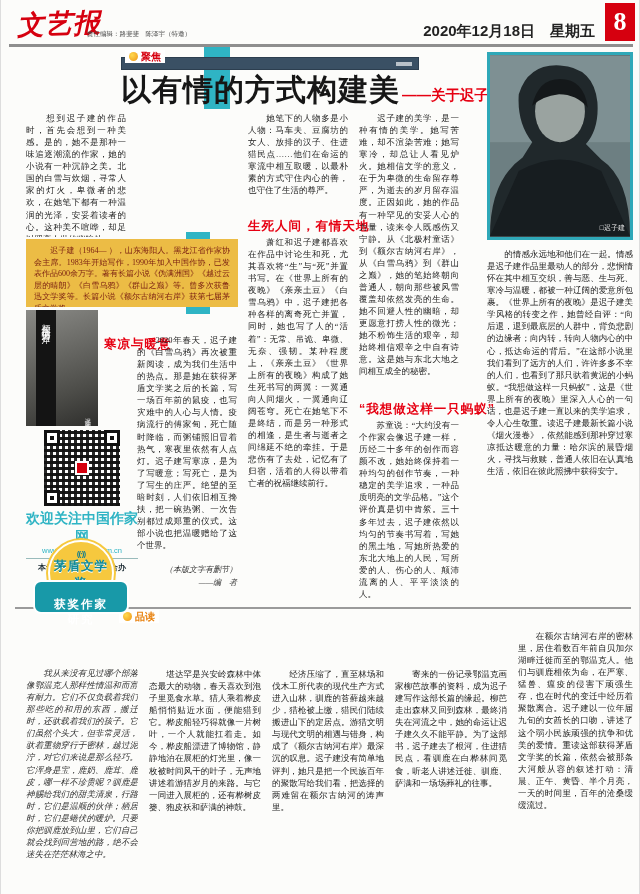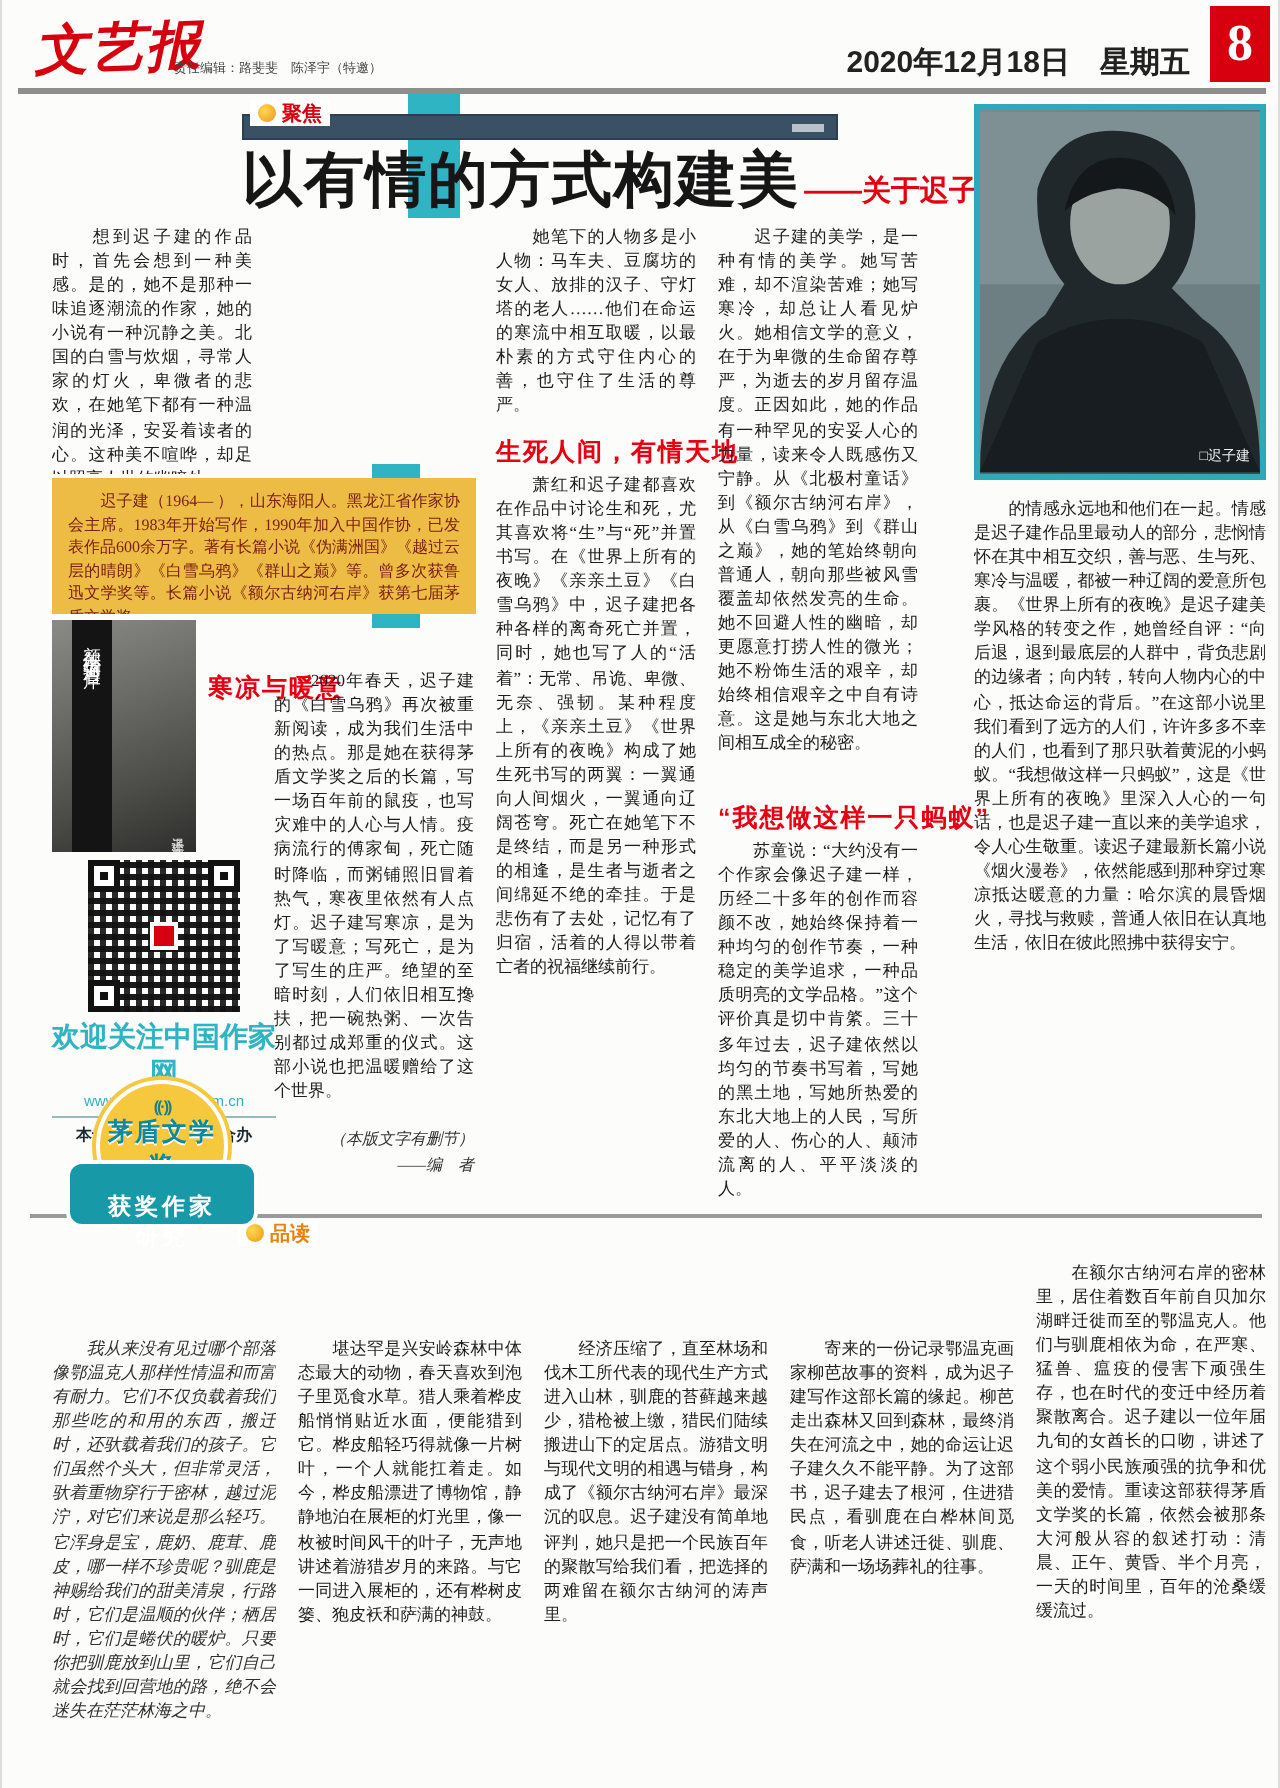--- a/index.html
+++ b/index.html
@@ -98,21 +98,21 @@
   .attribution { position:absolute; left:136px; top:564px; width:100px; text-align:right;
       font-size:8px; font-style:italic; color:#333; line-height:1.6; white-space:pre-line; }
 
   .divider { position:absolute; left:14px; right:8px; top:607px; height:2px; background:#9a9a9a; }
 
   
   .a2-headline { position:absolute; left:130px; top:624px; width:400px; text-align:center;
       font-family:"Liberation Sans", sans-serif; white-space:nowrap; }
   .a2-headline .main { font-size:27px; font-weight:500; color:#222; letter-spacing:2px; }
   .a2-headline .sub { font-size:14px; font-weight:bold; color:#e60012; }
-  .quote-col { font-style:italic; color:#303030; }
+  .quote-col { font-style:italic; color:#303030;font-family:Liberation Mono, monospace; }
 </style>
 </head>
 <body>
 
 <div class="page">
 
   <div class="masthead-logo">文艺报</div>
   <div class="editors">责任编辑：路斐斐　陈泽宇（特邀）</div>
   <div class="date-line">2020年12月18日　星期五</div>
   <div class="page-num">8</div>
@@ -138,21 +138,21 @@
       <rect x="0" y="0" width="146" height="90" fill="#7e9093"></rect>
       <path d="M30 40 Q40 8 73 10 Q108 12 112 48 Q114 76 100 92 L116 108 Q146 128 146 188 L0 188 Q0 130 34 106 L44 90 Q28 70 30 40 Z" fill="#20282b"></path>
       <ellipse cx="73" cy="58" rx="26" ry="32" fill="#9aa3a0"></ellipse>
       <path d="M44 52 Q50 24 73 24 Q98 24 102 54 Q90 40 72 40 Q54 42 44 52 Z" fill="#14181a"></path>
       <path d="M30 120 Q73 96 116 120 L146 188 L0 188 Z" fill="#171d20"></path>
     </svg>
     <div class="photo-caption">□迟子建</div>
   </div>
 
   <div class="body-text" style="left:25px; top:112px; width:100px; height:125px;">　　想到迟子建的作品时，首先会想到一种美感。是的，她不是那种一味追逐潮流的作家，她的小说有一种沉静之美。北国的白雪与炊烟，寻常人家的灯火，卑微者的悲欢，在她笔下都有一种温润的光泽，安妥着读者的心。这种美不喧哗，却足以照亮人世的幽暗处。</div>
-  <div class="body-text" style="left:247px; top:112px; width:100px; height:104px;">　　她笔下的人物多是小人物：马车夫、豆腐坊的女人、放排的汉子、守灯塔的老人……他们在命运的寒流中相互取暖，以最朴素的方式守住内心的善，也守住了生活的尊严。</div>
+  <div class="body-text" style="left:247px; top:112px; width:100px; height:104px;">　　她笔下的人物多是小人物：马车夫、豆腐坊的女人、放排的汉子、住进猎民点……他们在命运的寒流中相互取暖，以最朴素的方式守住内心的善，也守住了生活的尊严。</div>
   <div class="subhead" style="left:247px; top:218px;">生死人间，有情天地</div>
   <div class="body-text" style="left:247px; top:236px; width:100px; height:369px;">　　萧红和迟子建都喜欢在作品中讨论生和死，尤其喜欢将“生”与“死”并置书写。在《世界上所有的夜晚》《亲亲土豆》《白雪乌鸦》中，迟子建把各种各样的离奇死亡并置，同时，她也写了人的“活着”：无常、吊诡、卑微、无奈、强韧。某种程度上，《亲亲土豆》《世界上所有的夜晚》构成了她生死书写的两翼：一翼通向人间烟火，一翼通向辽阔苍穹。死亡在她笔下不是终结，而是另一种形式的相逢，是生者与逝者之间绵延不绝的牵挂。于是悲伤有了去处，记忆有了归宿，活着的人得以带着亡者的祝福继续前行。</div>
   <div class="body-text" style="left:358px; top:112px; width:100px; height:286px;">　　迟子建的美学，是一种有情的美学。她写苦难，却不渲染苦难；她写寒冷，却总让人看见炉火。她相信文学的意义，在于为卑微的生命留存尊严，为逝去的岁月留存温度。正因如此，她的作品有一种罕见的安妥人心的力量，读来令人既感伤又宁静。从《北极村童话》到《额尔古纳河右岸》，从《白雪乌鸦》到《群山之巅》，她的笔始终朝向普通人，朝向那些被风雪覆盖却依然发亮的生命。她不回避人性的幽暗，却更愿意打捞人性的微光；她不粉饰生活的艰辛，却始终相信艰辛之中自有诗意。这是她与东北大地之间相互成全的秘密。</div>
   <div class="subhead" style="left:358px; top:401px;">“我想做这样一只蚂蚁”</div>
   <div class="body-text" style="left:358px; top:419px; width:100px; height:186px;">　　苏童说：“大约没有一个作家会像迟子建一样，历经二十多年的创作而容颜不改，她始终保持着一种均匀的创作节奏，一种稳定的美学追求，一种品质明亮的文学品格。”这个评价真是切中肯綮。三十多年过去，迟子建依然以均匀的节奏书写着，写她的黑土地，写她所热爱的东北大地上的人民，写所爱的人、伤心的人、颠沛流离的人、平平淡淡的人。</div>
   <div class="body-text" style="left:486px; top:248px; width:146px; height:357px;">　　的情感永远地和他们在一起。情感是迟子建作品里最动人的部分，悲悯情怀在其中相互交织，善与恶、生与死、寒冷与温暖，都被一种辽阔的爱意所包裹。《世界上所有的夜晚》是迟子建美学风格的转变之作，她曾经自评：“向后退，退到最底层的人群中，背负悲剧的边缘者；向内转，转向人物内心的中心，抵达命运的背后。”在这部小说里我们看到了远方的人们，许许多多不幸的人们，也看到了那只驮着黄泥的小蚂蚁。“我想做这样一只蚂蚁”，这是《世界上所有的夜晚》里深入人心的一句话，也是迟子建一直以来的美学追求，令人心生敬重。读迟子建最新长篇小说《烟火漫卷》，依然能感到那种穿过寒凉抵达暖意的力量：哈尔滨的晨昏烟火，寻找与救赎，普通人依旧在认真地生活，依旧在彼此照拂中获得安宁。</div>
 
   <div class="bio-tab top"></div>
   <div class="bio-box">　　迟子建（1964— ），山东海阳人。黑龙江省作家协会主席。1983年开始写作，1990年加入中国作协，已发表作品600余万字。著有长篇小说《伪满洲国》《越过云层的晴朗》《白雪乌鸦》《群山之巅》等。曾多次获鲁迅文学奖等。长篇小说《额尔古纳河右岸》获第七届茅盾文学奖。</div>
   <div class="bio-tab bottom"></div>

